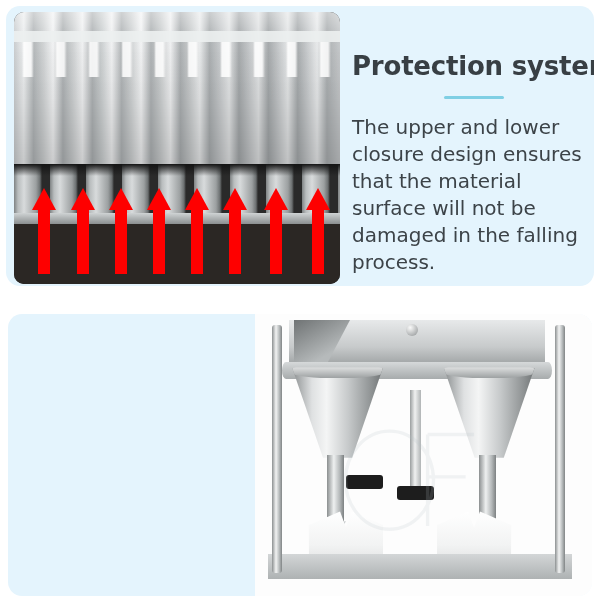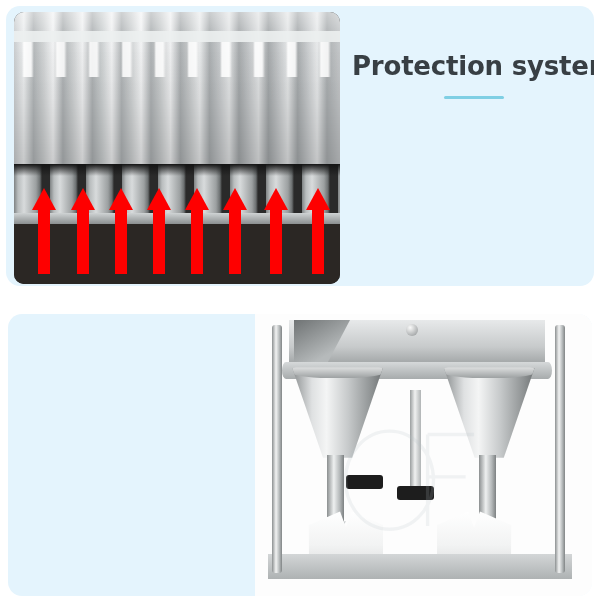--- a/index.html
+++ b/index.html
@@ -370,20 +370,21 @@
         <div class="arrow" style="left:292px">
             <span class="head"></span>
             <span class="shaft"></span>
           </div>
       </div>
     </div>
 
     <div class="text-block text-top">
       <h2 class="title">Protection system</h2>
       <div class="divider"></div>
+      <p class="body">The upper and lower closure design ensures that the material surface will not be damaged in the falling process.</p>
     </div>
 
   </section>
 
   <section class="panel panel-bottom">
 
     <div class="photo photo-bottom">
       <div class="mb">
         <div class="mb-hood">
             <span class="knob"></span>

